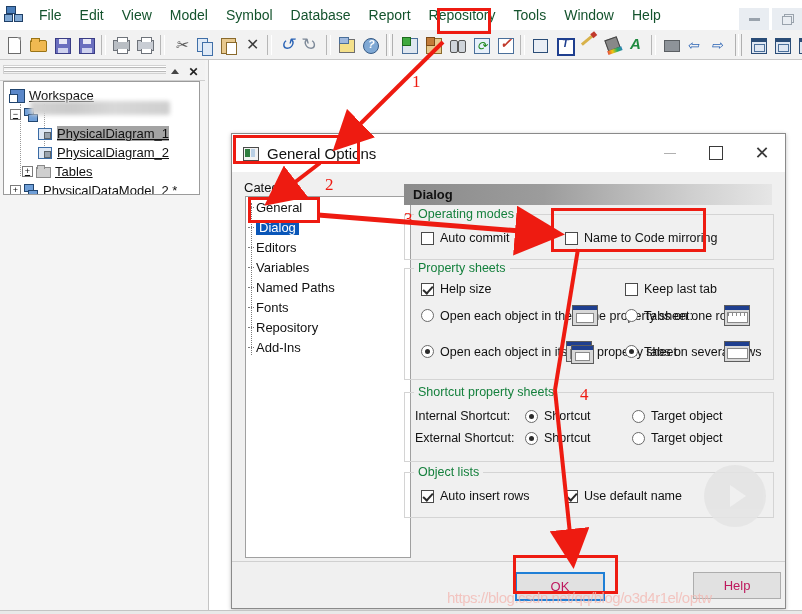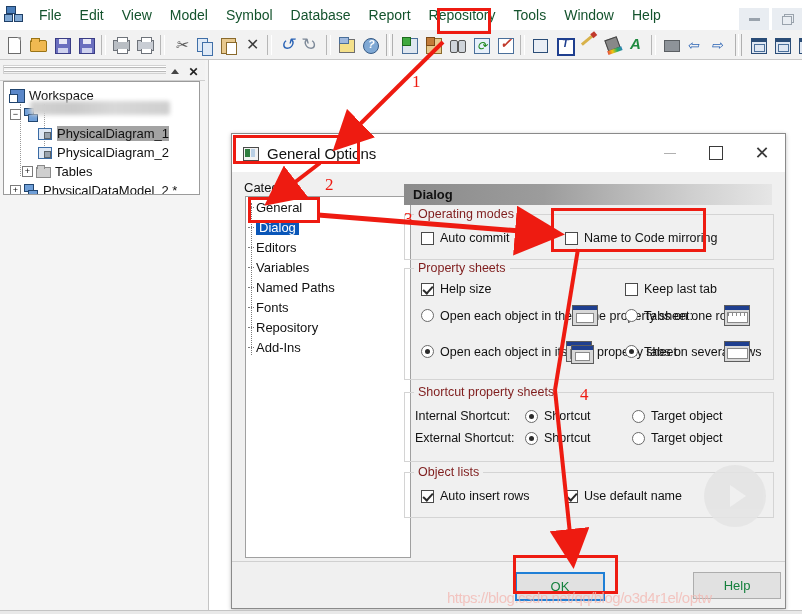--- a/index.html
+++ b/index.html
@@ -105,21 +105,21 @@
         background:repeating-linear-gradient(180deg,#ffffff 0 1px,#b8b8b8 1px 2px,#f2f2f2 2px 4px);
         border:1px solid #d2d2d2;box-sizing:border-box;}
   .pbtn{position:absolute;top:3px;width:15px;height:15px;background:#f2f2f2;border:1px solid #f2f2f2;
         display:flex;align-items:center;justify-content:center;font-size:10px;color:#222;}
   .pbtn.up{right:22px;}
   .pbtn.cl{right:3px;font-weight:bold;font-size:12px;}
   .tri-up{width:0;height:0;border-left:4px solid transparent;border-right:4px solid transparent;border-bottom:5px solid #444;}
 
   .tree-pane{position:absolute;left:3px;top:81px;width:197px;height:114px;background:#fff;
              border:1px solid #9b9b9b;box-sizing:border-box;overflow:hidden;}
-  .tree{position:relative;font-size:13px;color:#111;padding:4px 0 0 4px;}
+  .tree{position:relative;font-size:13px;color:#111;padding:4px 0 0 4px;text-decoration:underline;}
   .tnode{position:relative;height:19px;display:flex;align-items:center;white-space:nowrap;}
   .tplus{width:9px;height:9px;border:1px solid #7a7a7a;background:#fff;margin-right:3px;
          display:flex;align-items:center;justify-content:center;font-size:9px;line-height:7px;color:#111;flex:none;}
   .ticon{width:15px;height:13px;margin-right:4px;position:relative;flex:none;}
   .ic-ws{position:absolute;left:0;top:0;width:13px;height:12px;background:#5b87c9;border:1px solid #21456f;}
   .ic-ws:after{content:"";position:absolute;left:-2px;top:4px;width:7px;height:7px;background:#fff;border:1px solid #21456f;}
   .ic-mdl{position:absolute;left:0;top:0;width:8px;height:6px;background:#6f9fd8;border:1px solid #21456f;}
   .ic-mdl:after{content:"";position:absolute;left:3px;top:5px;width:8px;height:6px;background:#6f9fd8;border:1px solid #21456f;}
   .ic-dia{position:absolute;left:0;top:1px;width:12px;height:10px;background:#dfe8f4;border:1px solid #3a6ba5;}
   .ic-dia:after{content:"";position:absolute;right:0px;bottom:0px;width:5px;height:5px;background:#9aa3ad;border:1px solid #5b6268;}
@@ -158,21 +158,21 @@
   .cat-item{height:20px;display:flex;align-items:center;font-size:13px;color:#111;padding-left:10px;position:relative;white-space:nowrap;}
   .cat-item .dash{position:absolute;left:2px;top:10px;width:6px;border-top:1px dotted #7a7a7a;}
   .cat-item.selected span.txt{background:#0a56b8;color:#fff;padding:0 3px;}
   .catvline{position:absolute;left:5px;top:6px;height:152px;border-left:1px dotted #7a7a7a;}
 
   .right-panel{position:absolute;left:172px;top:50px;width:368px;height:374px;}
   .dlg-head{height:21px;background:linear-gradient(90deg,#8b8b8b 0%, #9c9c9c 38%, #cfcfcf 78%, #e6e6e6 100%);
             display:flex;align-items:center;padding-left:9px;font-size:13px;font-weight:bold;color:#111;}
 
   .gbox{position:absolute;border:1px solid #d4d4d4;background:transparent;}
-  .gbox .legend{position:absolute;left:9px;top:-8px;background:#f0f0f0;padding:0 4px;font-size:12.5px;color:#7f1d1d;}
+  .gbox .legend{position:absolute;left:9px;top:-8px;background:#f0f0f0;padding:0 4px;font-size:12.5px;color:#15803d;}
 
   .cbx{width:13px;height:13px;border:1px solid #4a4a4a;background:#fff;display:inline-block;
        position:relative;flex:none;box-sizing:border-box;}
   .cbx.on:after{content:"";position:absolute;left:3px;top:0px;width:4px;height:8px;
        border:solid #2b2b2b;border-width:0 2px 2px 0;transform:rotate(42deg);}
   .rdo{width:13px;height:13px;border:1px solid #6a6a6a;background:#fff;border-radius:50%;display:inline-block;
        position:relative;flex:none;box-sizing:border-box;}
   .rdo.on:after{content:"";position:absolute;left:3px;top:3px;width:5px;height:5px;border-radius:50%;background:#2b2b2b;}
   .row{display:flex;align-items:center;font-size:12.5px;color:#111;}
   .row .lbl{margin-left:6px;white-space:nowrap;}
@@ -183,21 +183,21 @@
   .minipic .w:after{content:"";position:absolute;left:3px;top:7px;width:16px;height:8px;background:#fff;border:1px solid #8a8a8a;}
   .minipic.dbl .w2{position:absolute;left:5px;top:4px;width:21px;height:17px;background:#d8d8d8;border:1px solid #5d5d5d;}
   .minipic.dbl .w2:before{content:"";position:absolute;left:0;top:0;width:21px;height:4px;background:#1f3f8f;}
   .minipic.dbl .w2:after{content:"";position:absolute;left:3px;top:6px;width:13px;height:7px;background:#fff;border:1px solid #8a8a8a;}
   .minipic.tabs .w:after{content:"";position:absolute;left:2px;top:6px;width:19px;height:9px;background:#fff;border:1px solid #8a8a8a;
                           background-image:repeating-linear-gradient(90deg,#8a8a8a 0 1px,#fff 1px 4px);background-size:100% 3px;background-repeat:no-repeat;}
   .minipic.rows .w:after{content:"";position:absolute;left:2px;top:6px;width:19px;height:9px;background:#fff;border:1px solid #8a8a8a;}
 
   .btnrow{position:absolute;left:0;bottom:0;width:553px;height:46px;border-top:1px solid #d0d0d0;background:#f0f0f0;}
   .btn{position:absolute;top:10px;width:86px;height:25px;background:#e1e1e1;border:1px solid #adadad;
-       font-size:13px;color:#15803d;display:flex;align-items:center;justify-content:center;}
+       font-size:13px;color:#be185d;display:flex;align-items:center;justify-content:center;}
   .btn.ok{right:180px;border:2px solid #1f7fd6;background:#e1e1e1;}
   .btn.cancel{right:88px;}
   .btn.help{right:4px;}
 
   
   .ann{position:absolute;pointer-events:none;}
   .redbox{position:absolute;border:3px solid #ee1b11;box-sizing:border-box;}
   .rednum{position:absolute;color:#ee1b11;font-size:17px;font-family:"Liberation Serif",serif;}
   svg.annsvg{position:absolute;left:0;top:0;width:802px;height:614px;pointer-events:none;}
 

